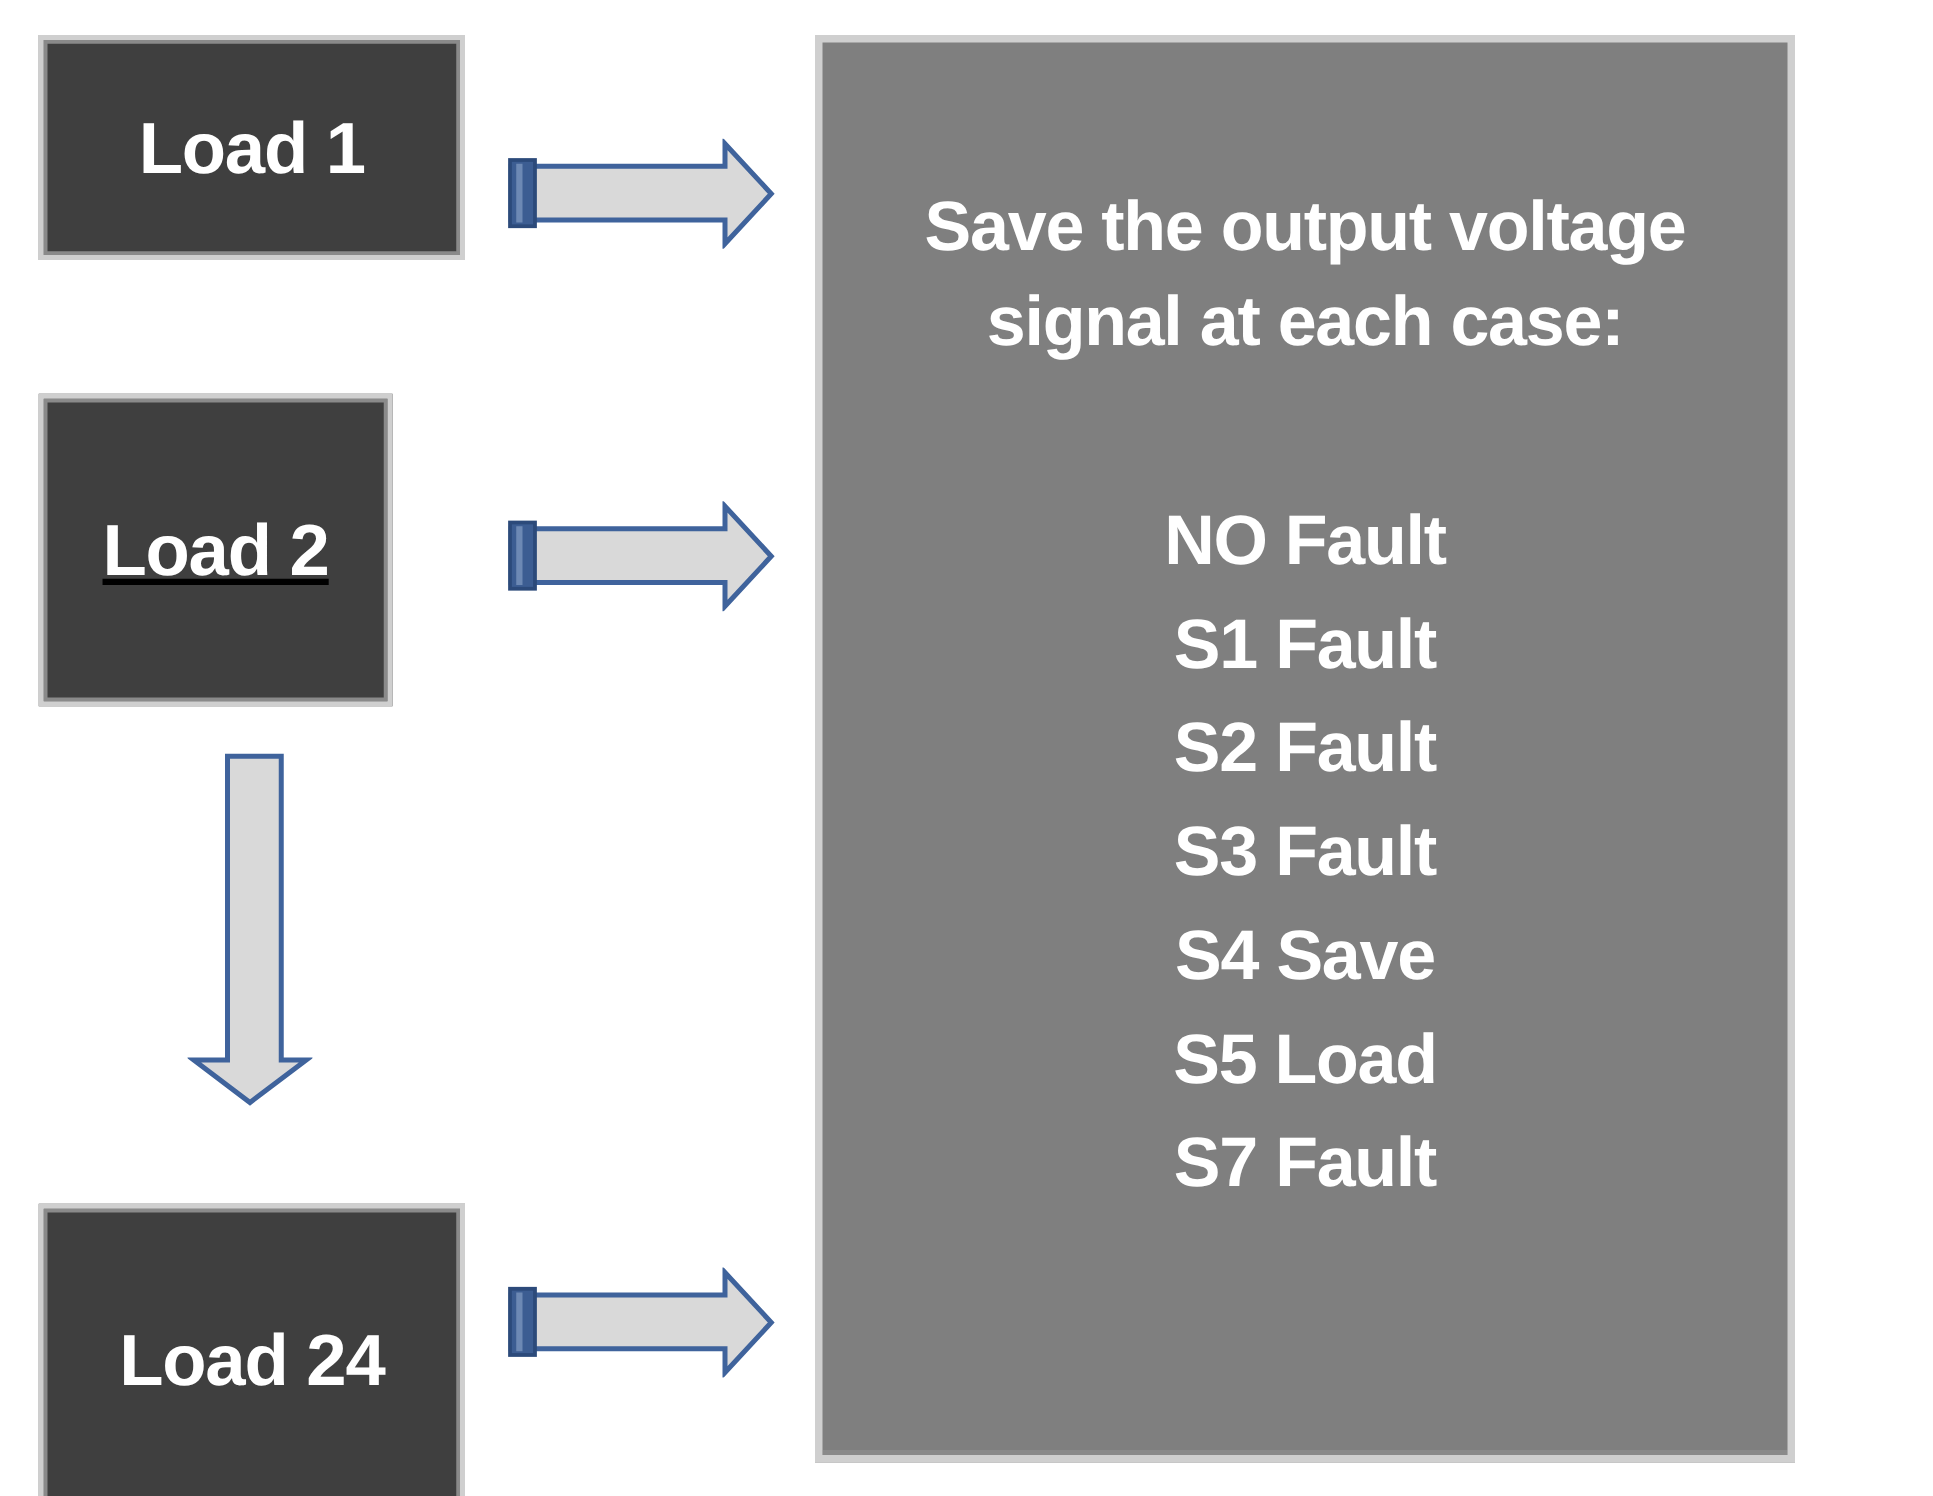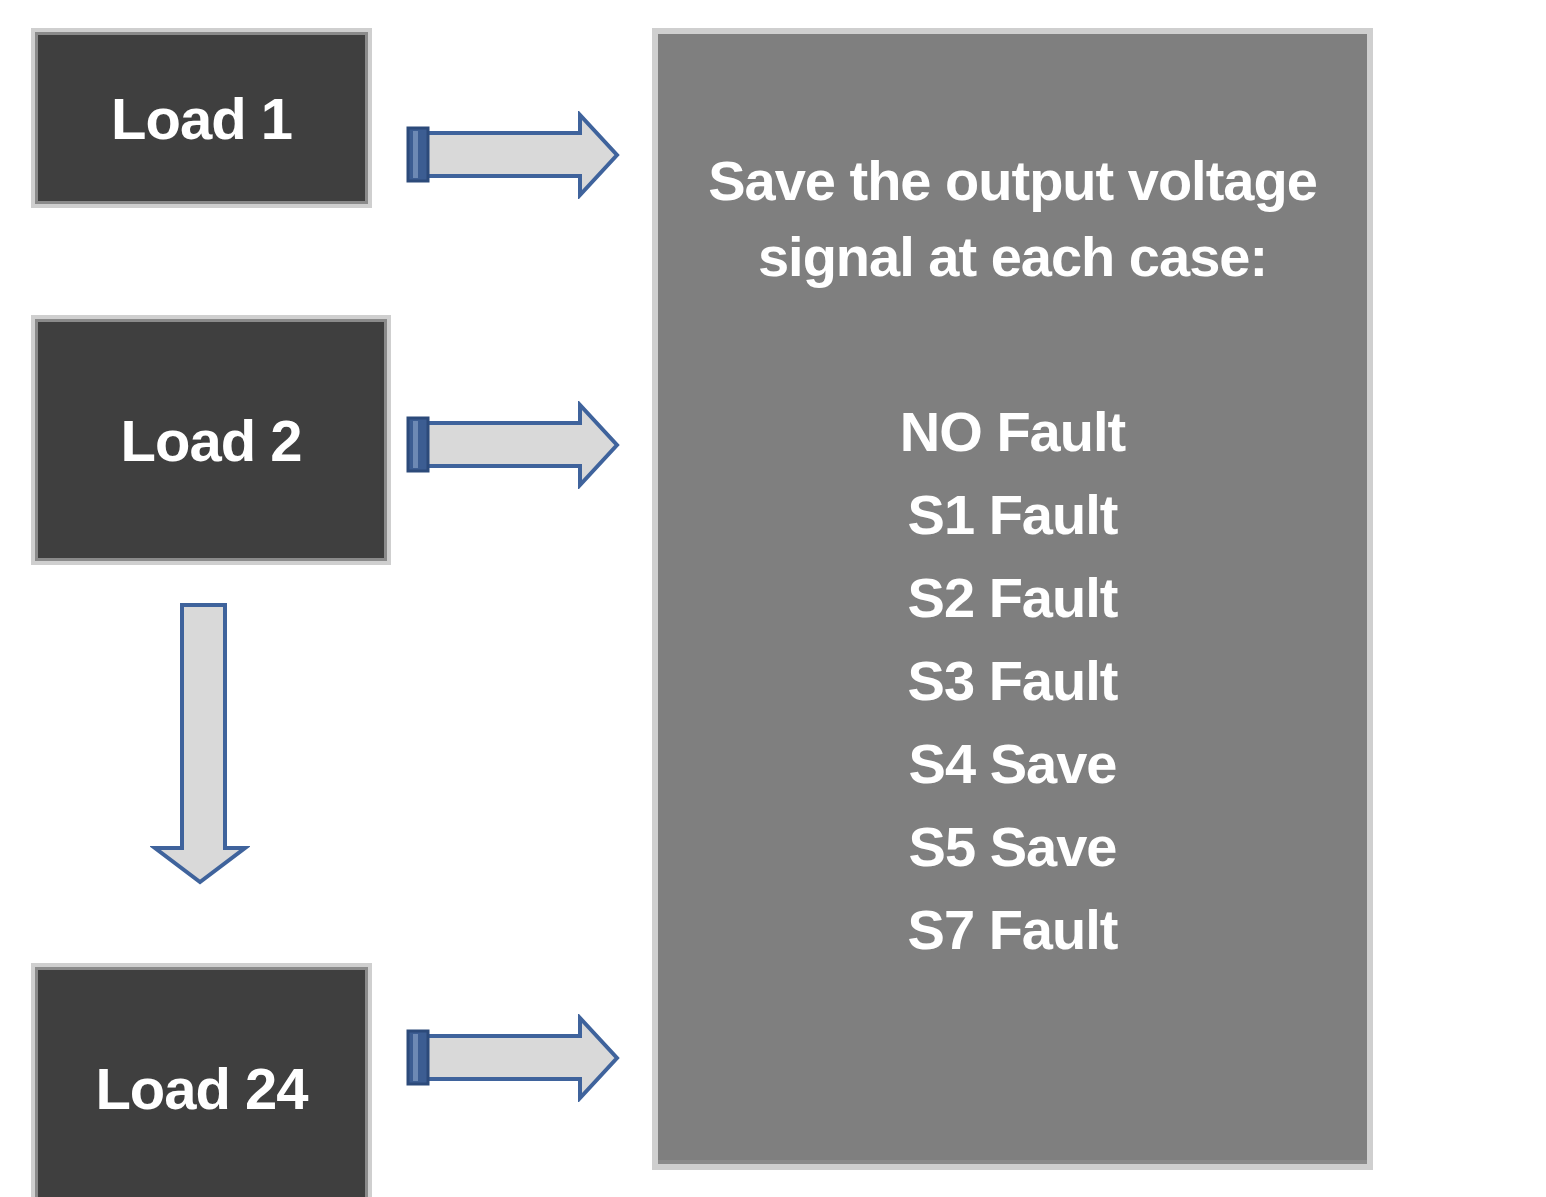--- a/index.html
+++ b/index.html
@@ -17,21 +17,21 @@
     position: absolute;
     box-sizing: border-box;
     background: var(--load-box-fill, #3f3f3f);
     border: 4px solid var(--border-light, #cfcfcf);
     box-shadow: inset 0 0 0 3px var(--border-mid, #8a8a8a);
     display: flex;
     align-items: center;
     justify-content: center;
   }
   .load-1  { left: 31px; top: 28px;  width: 341px; height: 180px; }
-  .load-2  { left: 31px; top: 315px; width: 360px; height: 250px; }
+  .load-2  { left: 31px; top: 315px; width: 283px; height: 250px; text-decoration: underline; }
   .load-24 { left: 31px; top: 918px; width: 341px; height: 250px; margin-top: 45px; }
 
   .load-label {
     color: var(--text-color, #ffffff);
     font-size: 58px;
     font-weight: bold;
     letter-spacing: -1px;
     white-space: nowrap;
   }
 
@@ -52,21 +52,21 @@
     fill: var(--arrow-tail-fill, #3c5d92);
     stroke: var(--arrow-tail-stroke, #2c4a7a);
     stroke-width: 3;
   }
   .arrow-tail-stripe { fill: var(--arrow-tail-stripe, #6d89b4); }
 
   
   .panel {
     position: absolute;
     left: 652px; top: 28px;
-    width: 721px; height: 1142px;
+    width: 784px; height: 1142px;
     box-sizing: border-box;
     background: var(--panel-fill, #7f7f7f);
     border: 6px solid var(--border-light, #cfcfcf);
     box-shadow: inset 0 -4px 0 var(--border-mid, #9a9a9a);
   }
   .panel-title {
     position: absolute;
     top: 109px; left: 0; right: 0;
     text-align: center;
     color: var(--text-color, #ffffff);
@@ -129,18 +129,18 @@
     <div class="panel-title">
       <div>Save the output voltage</div>
       <div>signal at each case:</div>
     </div>
     <div class="case-list">
       <div>NO Fault</div>
       <div>S1 Fault</div>
       <div>S2 Fault</div>
       <div>S3 Fault</div>
       <div>S4 Save</div>
-      <div>S5 Save</div>
+      <div>S5 Load</div>
       <div>S7 Fault</div>
     </div>
   </div>
 
 </div>
 
 </body></html>

